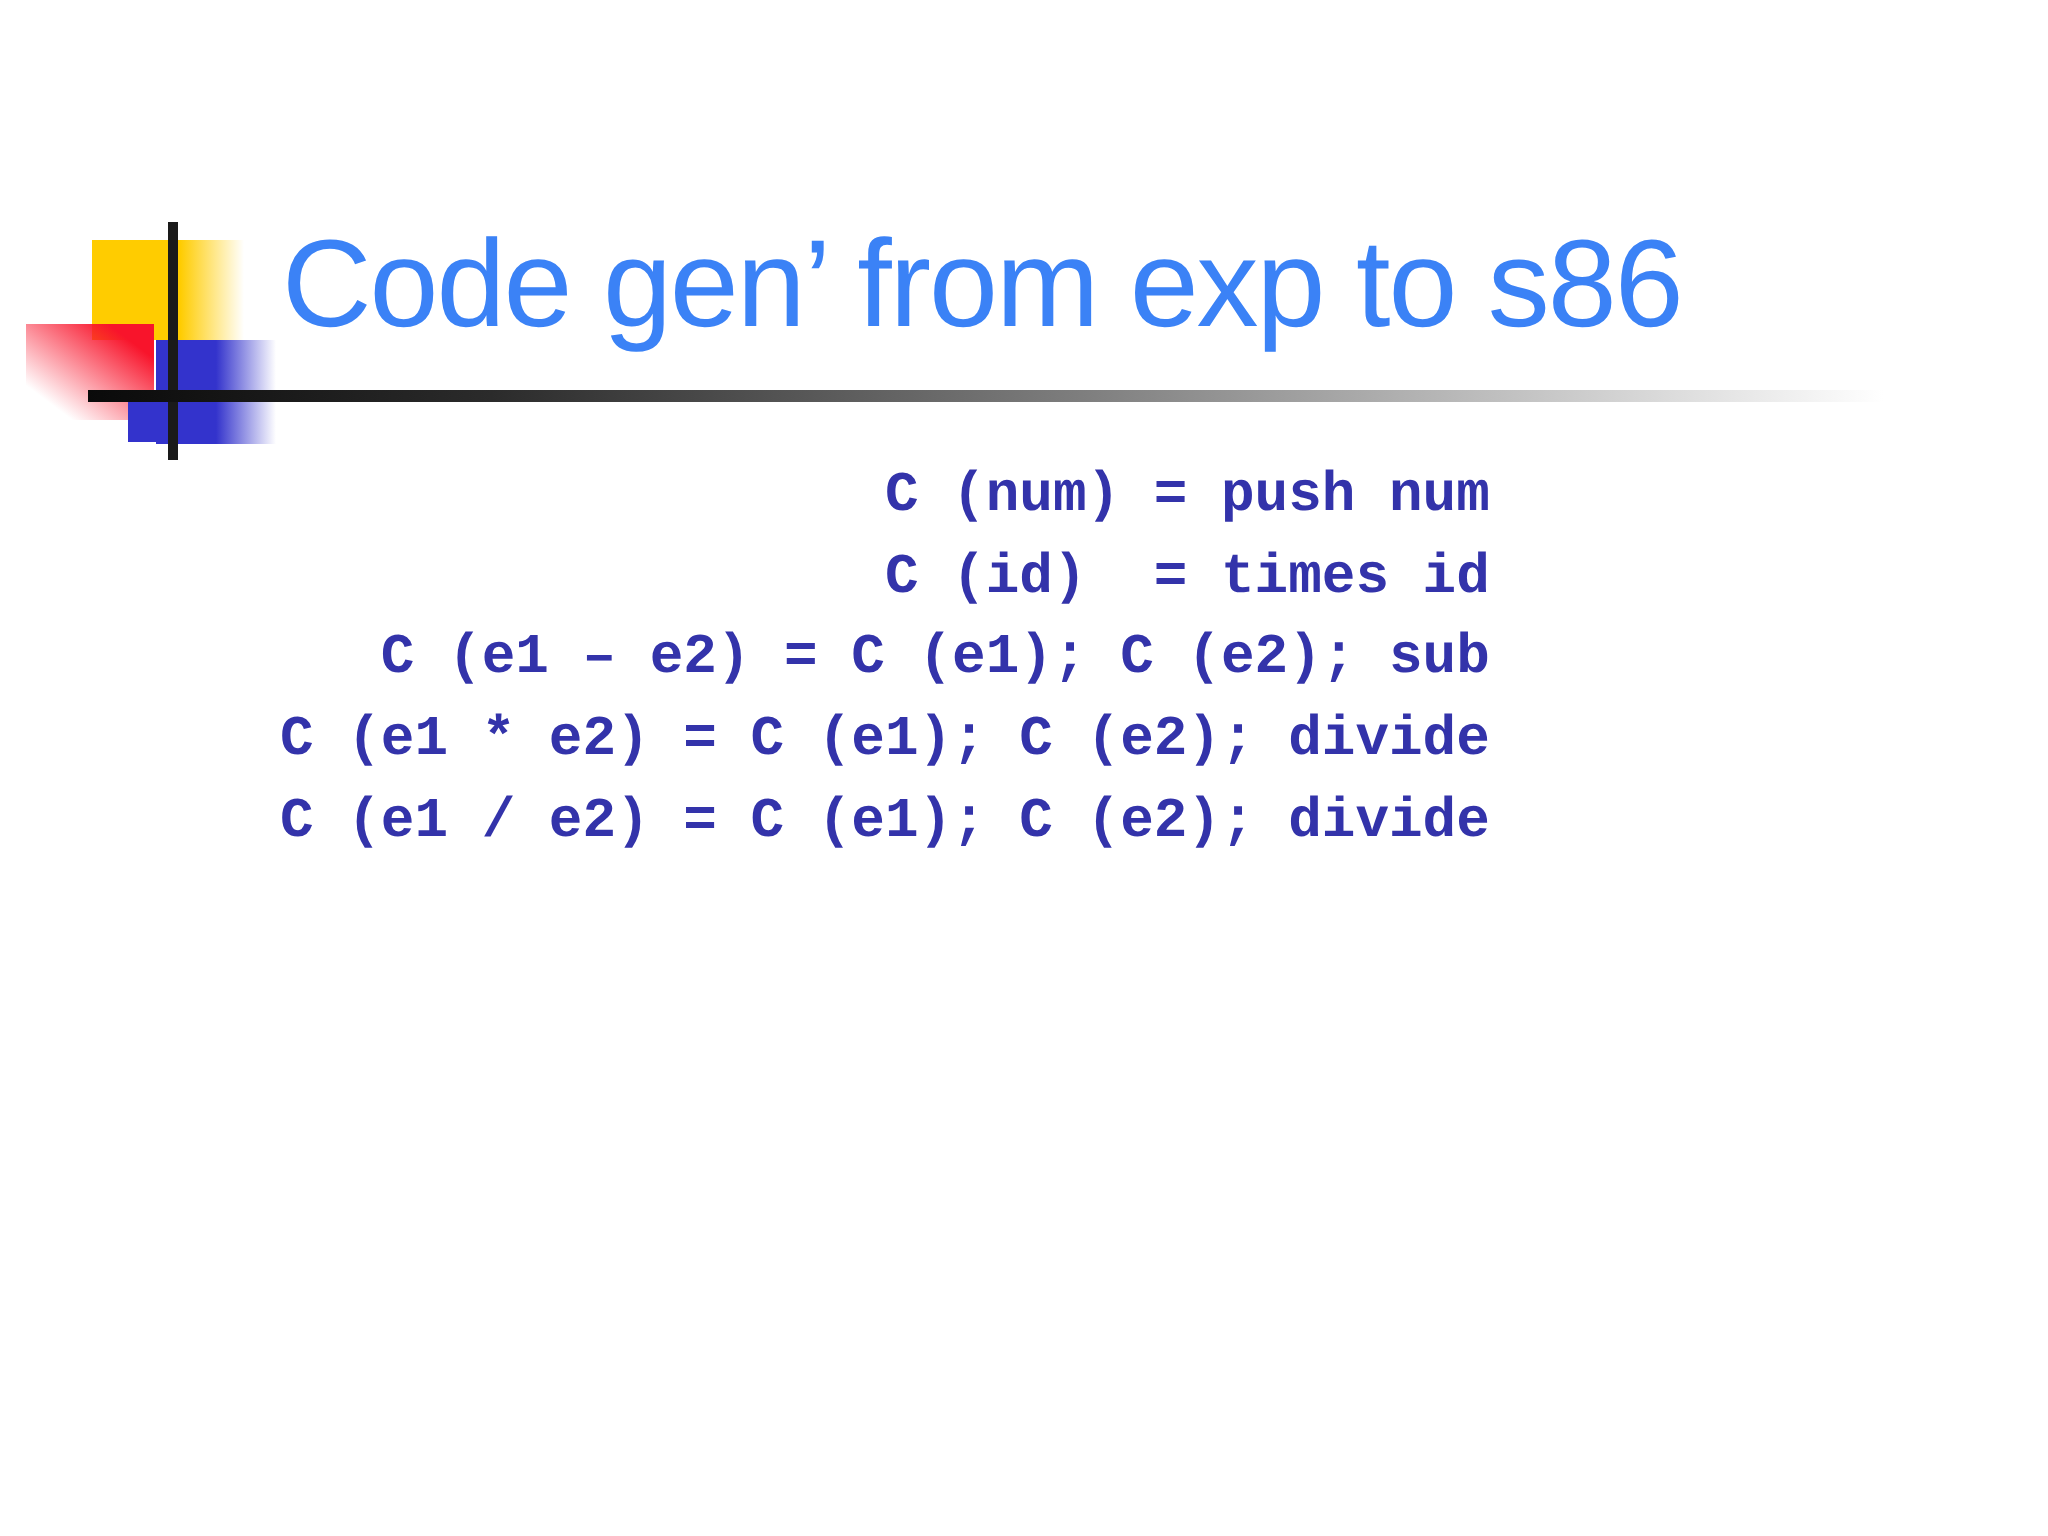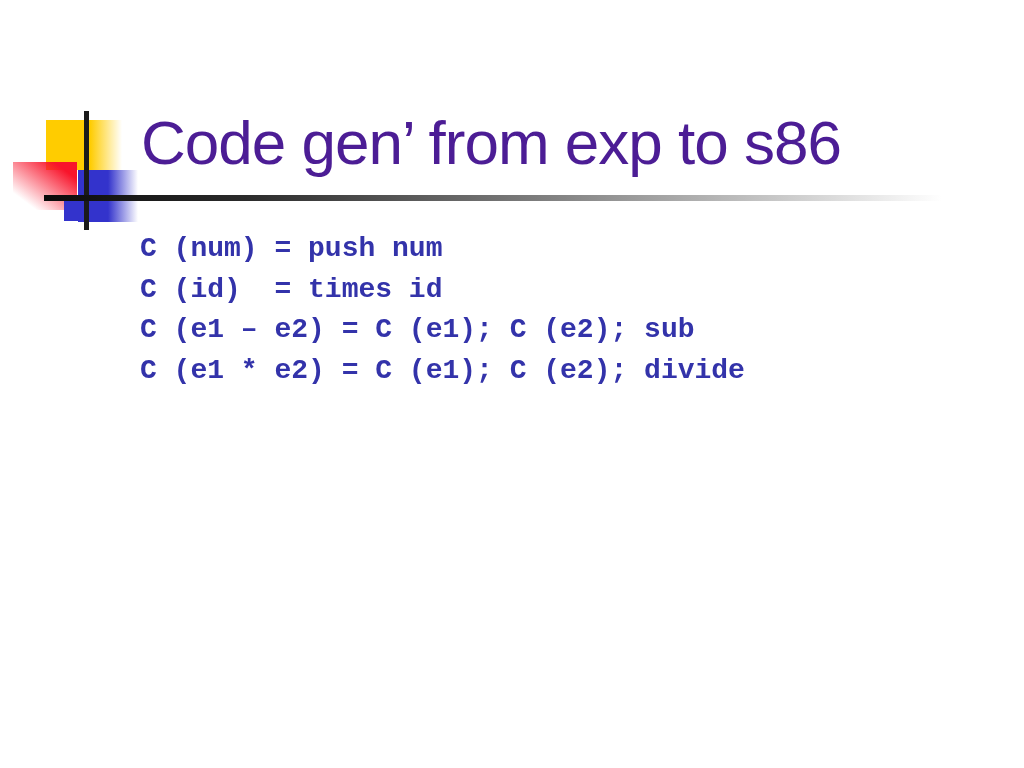--- a/index.html
+++ b/index.html
@@ -38,35 +38,35 @@
     left: 44px; top: 195px; width: 916px; height: 6px;
     background: linear-gradient(to right, #0a0a0a 0%, #2b2b2b 22%, #808080 55%, #c8c8c8 80%, rgba(255,255,255,0) 98%);
   }
 
   .title {
     position: absolute;
     left: 141px; top: 110px;
     font-size: 62px;
     line-height: 66px;
     font-weight: 400;
-    color: #4c1d95;
+    color: #3b82f6;
     letter-spacing: -1px;
     white-space: nowrap;
   }
 
   .code {
     position: absolute;
     left: 140px; top: 229px;
     font-family: "Liberation Mono", "DejaVu Sans Mono", monospace;
     font-size: 28px;
     font-weight: 700;
     line-height: 40.7px;
     color: #3333aa;
   }
-  .code-line { white-space: pre; }
+  .code-line { white-space: pre; text-align: right; }
 </style>
 </head>
 <body>
 
 <div class="slide">
 
   <div class="decor yellow-sq"></div>
   <div class="decor red-sq"></div>
   <div class="decor blue-sq"></div>
   <div class="decor blue-sq-lower"></div>
@@ -74,15 +74,16 @@
   <div class="decor h-rule"></div>
 
   <div class="title">Code gen’ from exp to s86</div>
 
   <div class="code">
 
   <div class="code-line">C (num) = push num</div>
       <div class="code-line">C (id)  = times id</div>
       <div class="code-line">C (e1 – e2) = C (e1); C (e2); sub</div>
       <div class="code-line">C (e1 * e2) = C (e1); C (e2); divide</div>
+      <div class="code-line">C (e1 / e2) = C (e1); C (e2); divide</div>
     </div>
 
 </div>
 
 </body></html>

